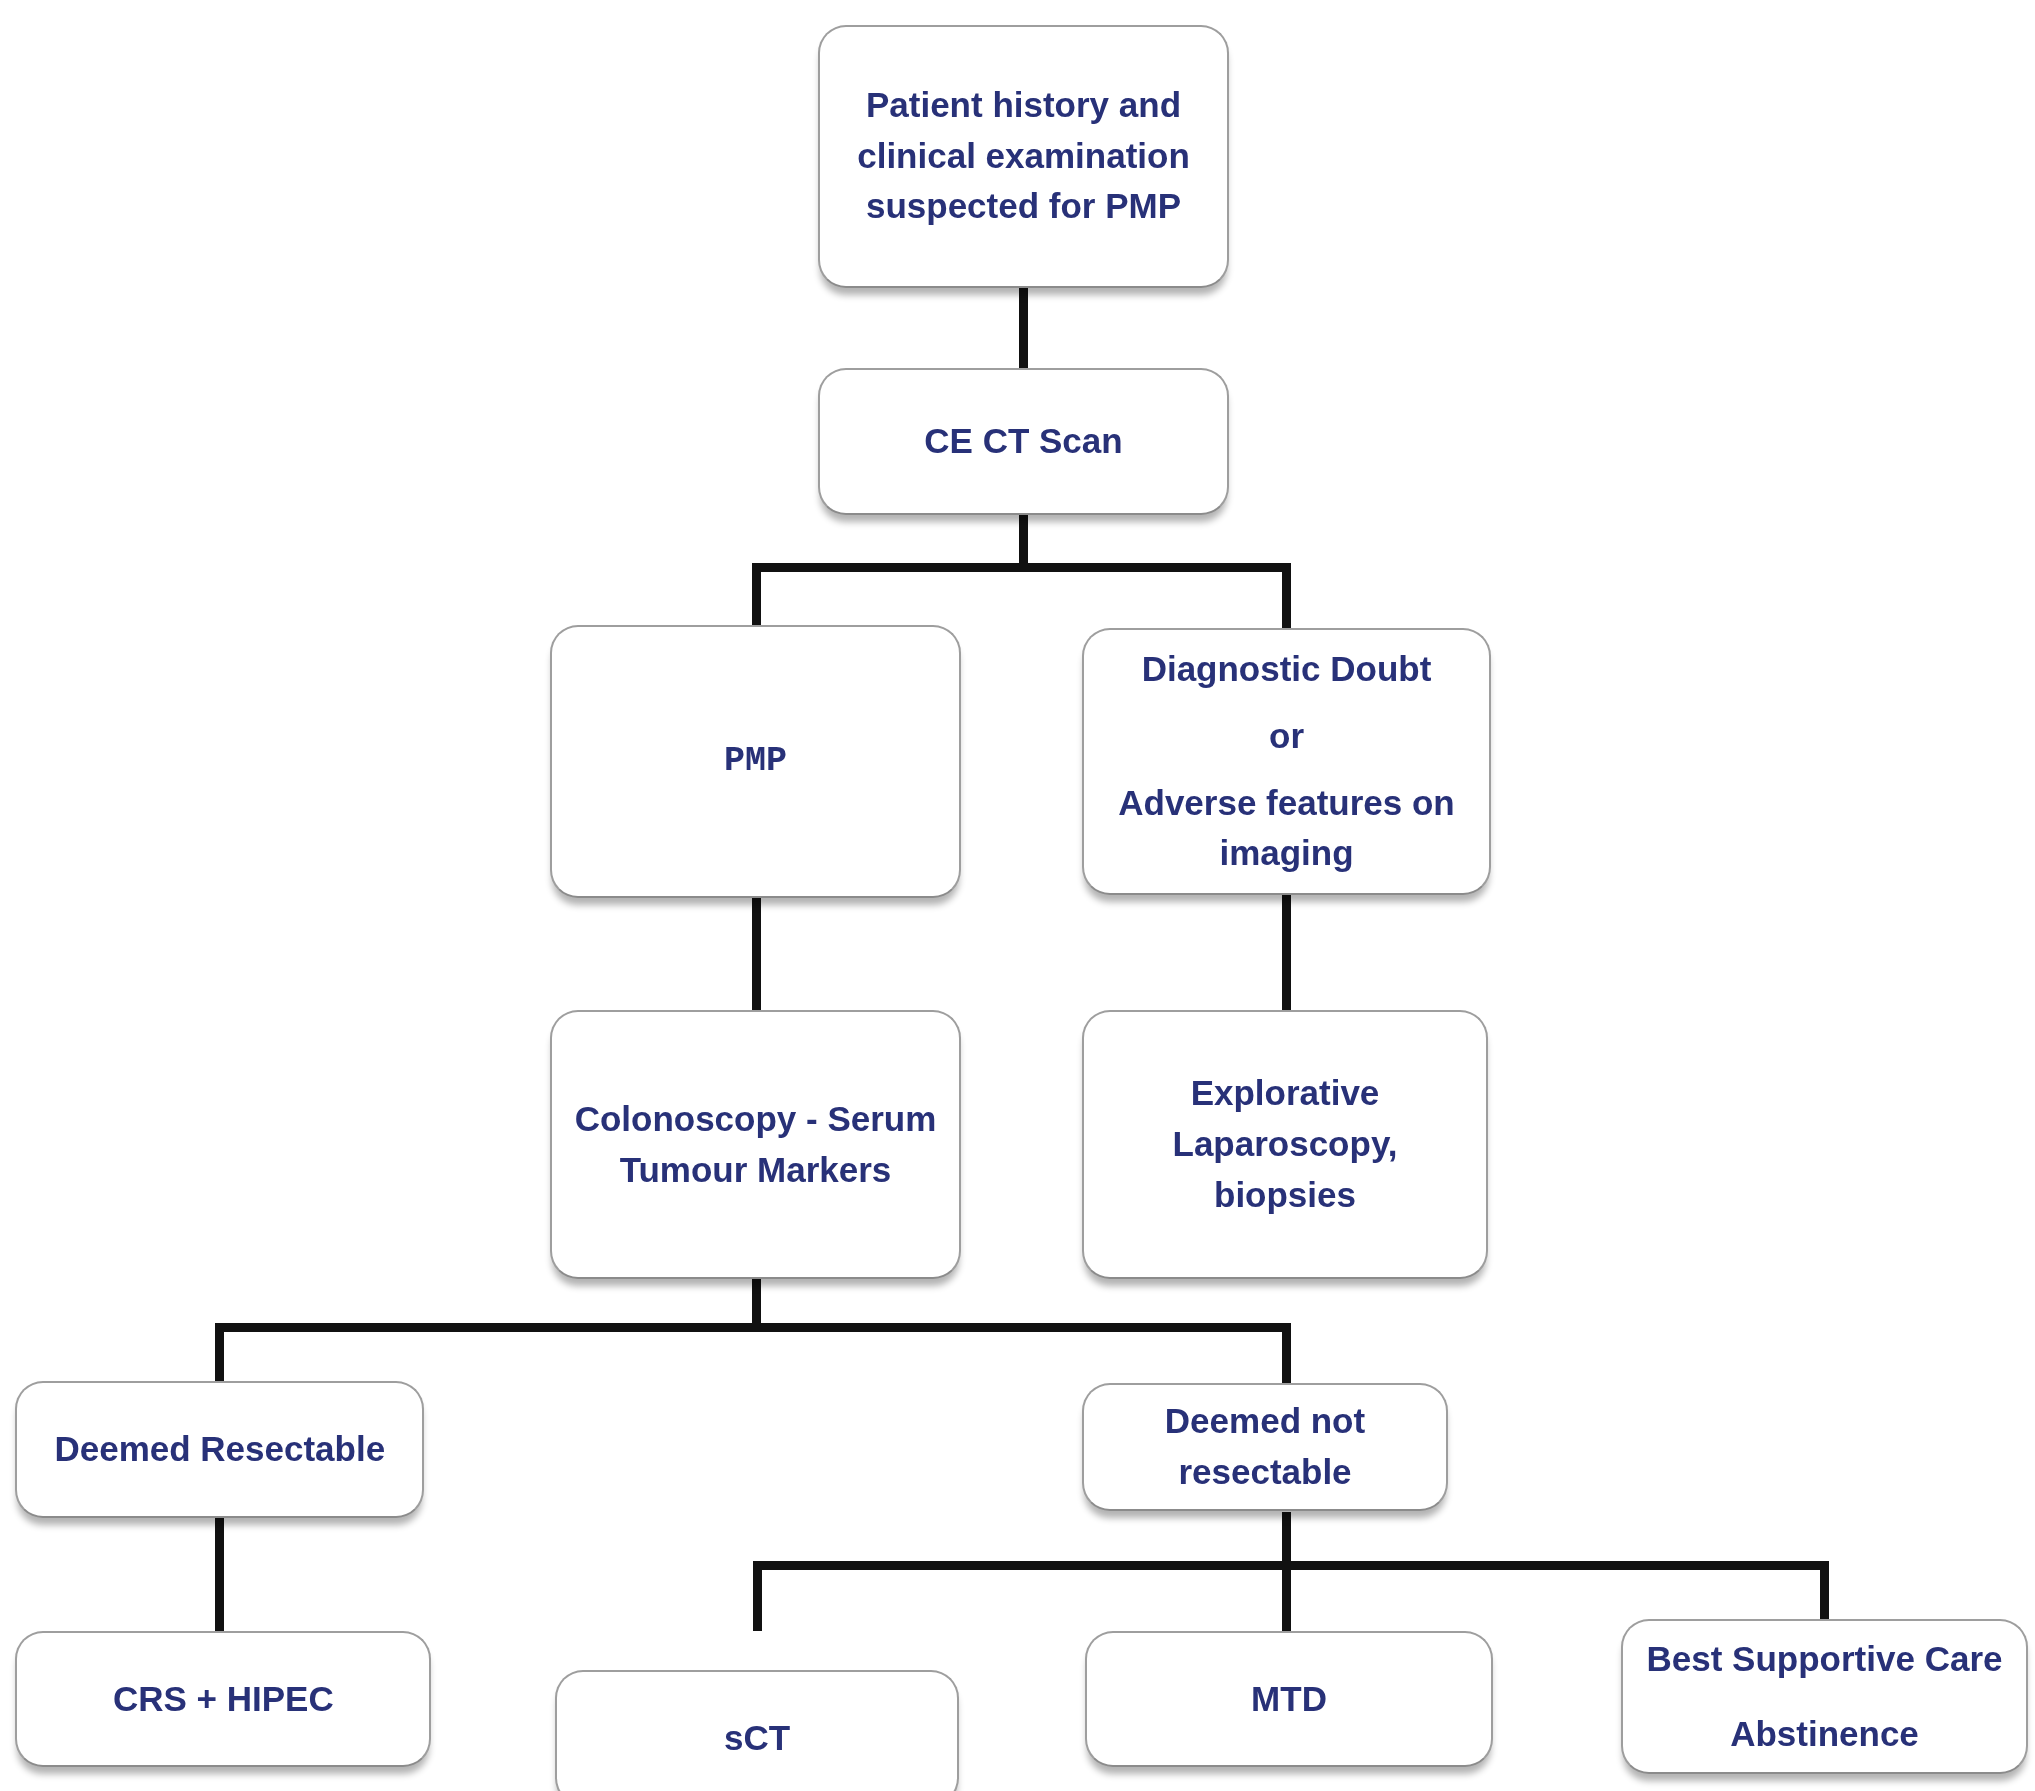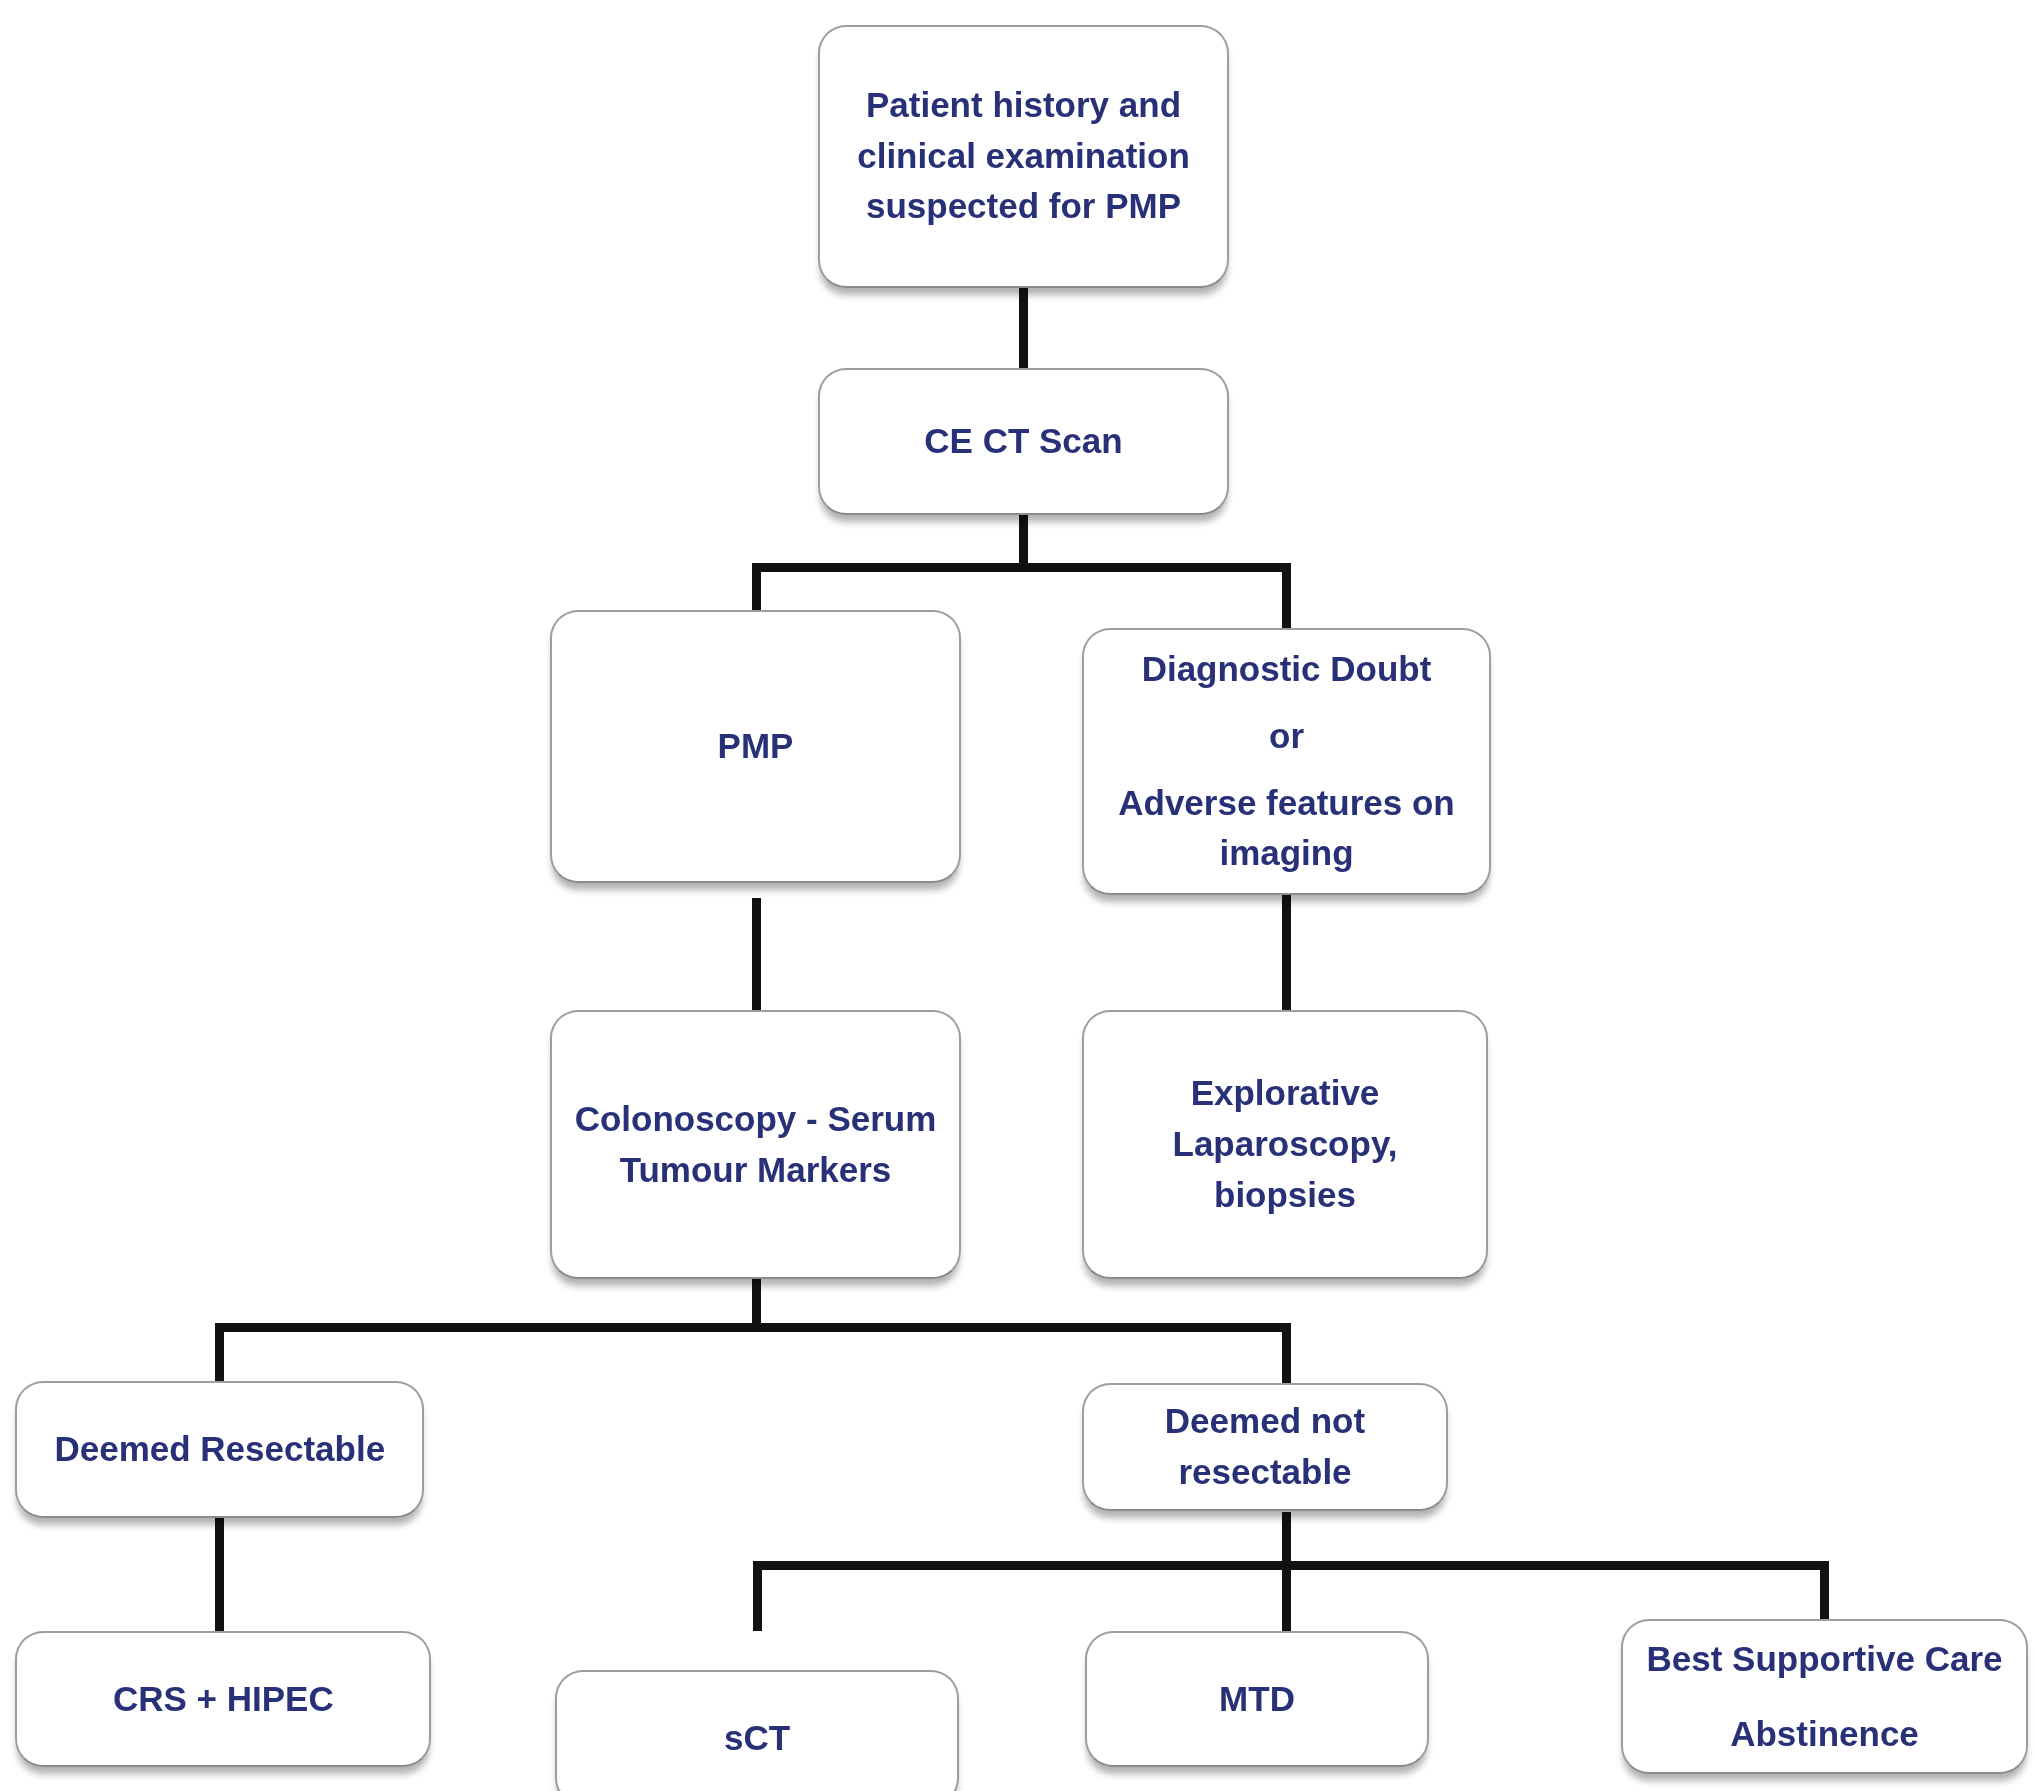--- a/index.html
+++ b/index.html
@@ -74,21 +74,21 @@
   <div class="node" style="left:818px; top:24.5px; width:411px; height:263px;">
     <div class="ln">Patient history and</div>
     <div class="ln">clinical examination</div>
     <div class="ln">suspected for PMP</div>
   </div>
 
   <div class="node" style="left:818px; top:368px; width:411px; height:147px;">
     <div class="ln">CE CT Scan</div>
   </div>
 
-  <div class="node" style="left:550px; top:610px; width:411px; height:273px;">
+  <div class="node" style="left:550px; top:625px; width:411px; height:273px;font-family:Liberation Mono, monospace;">
     <div class="ln">PMP</div>
   </div>
 
   <div class="node" style="left:550px; top:1010px; width:411px; height:269px;">
     <div class="ln">Colonoscopy - Serum</div>
     <div class="ln">Tumour Markers</div>
   </div>
 
   <div class="node" style="left:1082px; top:628px; width:409px; height:267px;">
     <div class="ln">Diagnostic Doubt</div>
@@ -112,21 +112,21 @@
   </div>
 
   <div class="node" style="left:15.3px; top:1631px; width:416px; height:136px;">
     <div class="ln">CRS + HIPEC</div>
   </div>
 
   <div class="node" style="left:555px; top:1631px; width:404px; height:136px;margin-top:39px;">
     <div class="ln">sCT</div>
   </div>
 
-  <div class="node" style="left:1085px; top:1631px; width:344px; height:136px;justify-content:center;">
+  <div class="node" style="left:1085px; top:1631px; width:408px; height:136px;justify-content:center;">
     <div class="ln">MTD</div>
   </div>
 
   <div class="node" style="left:1621px; top:1619px; width:407px; height:155px;">
     <div class="ln">Best Supportive Care</div>
     <div class="ln gap-lg">Abstinence</div>
   </div>
 
 </div>
 

